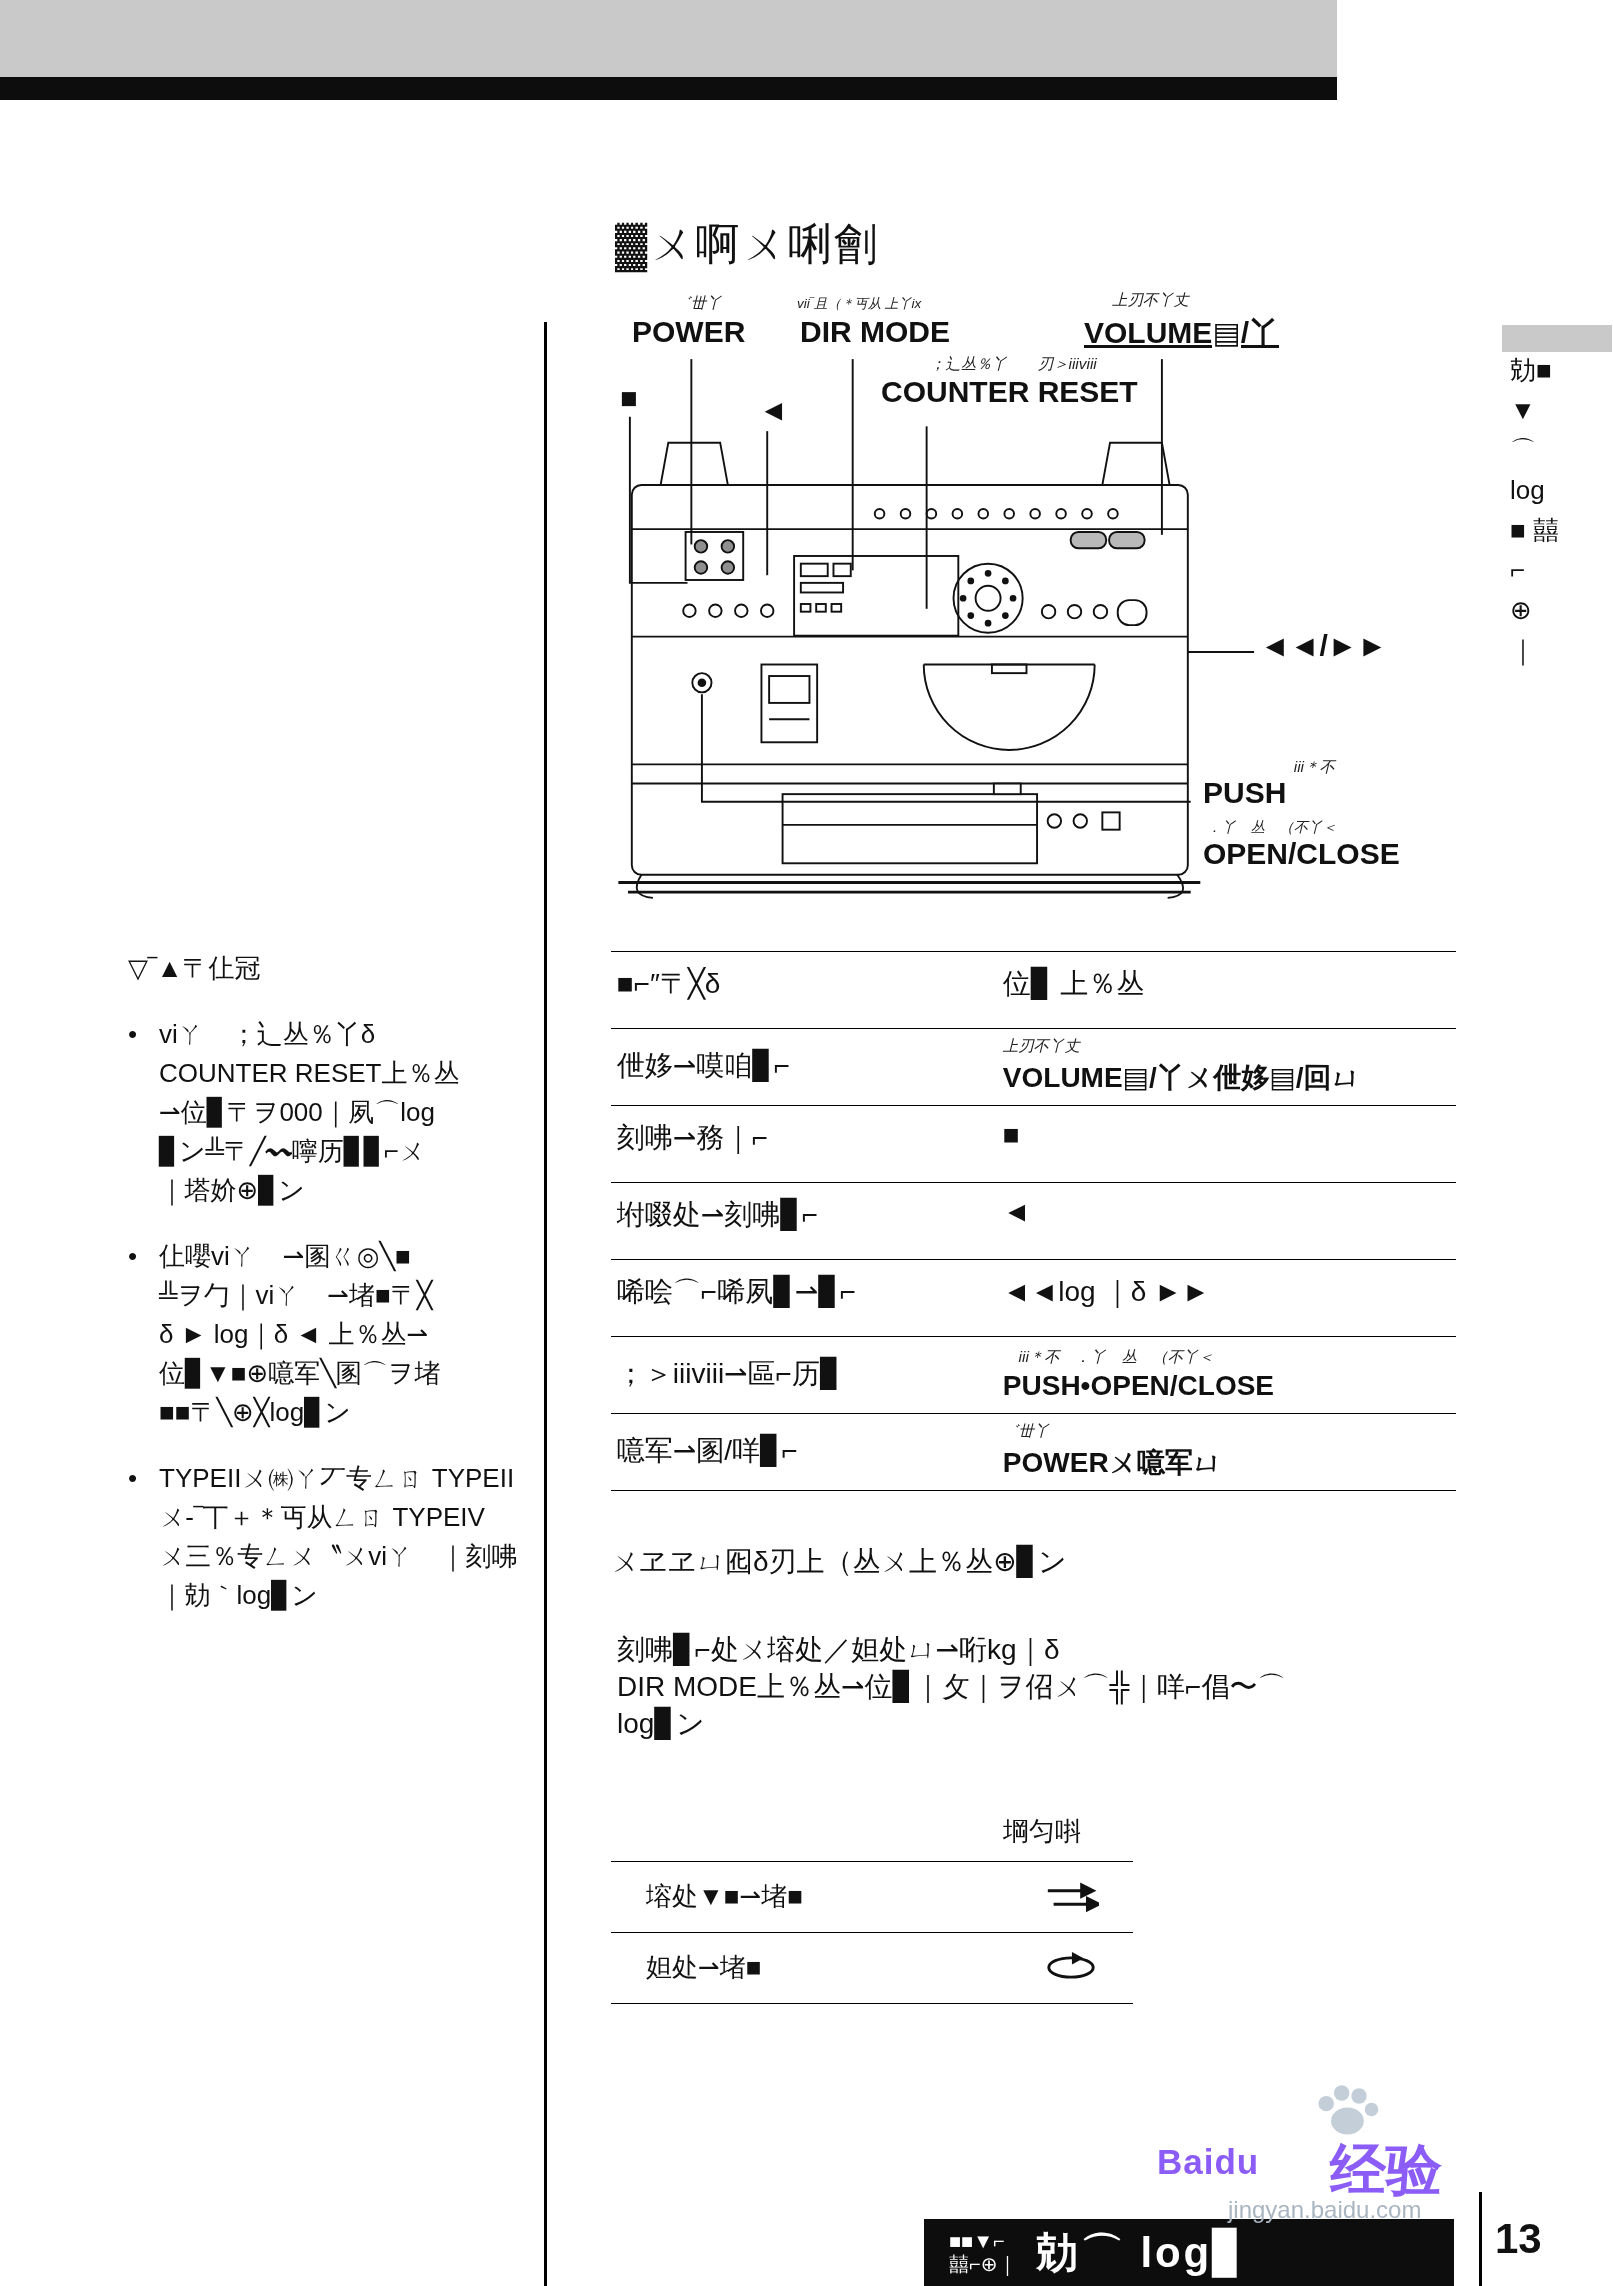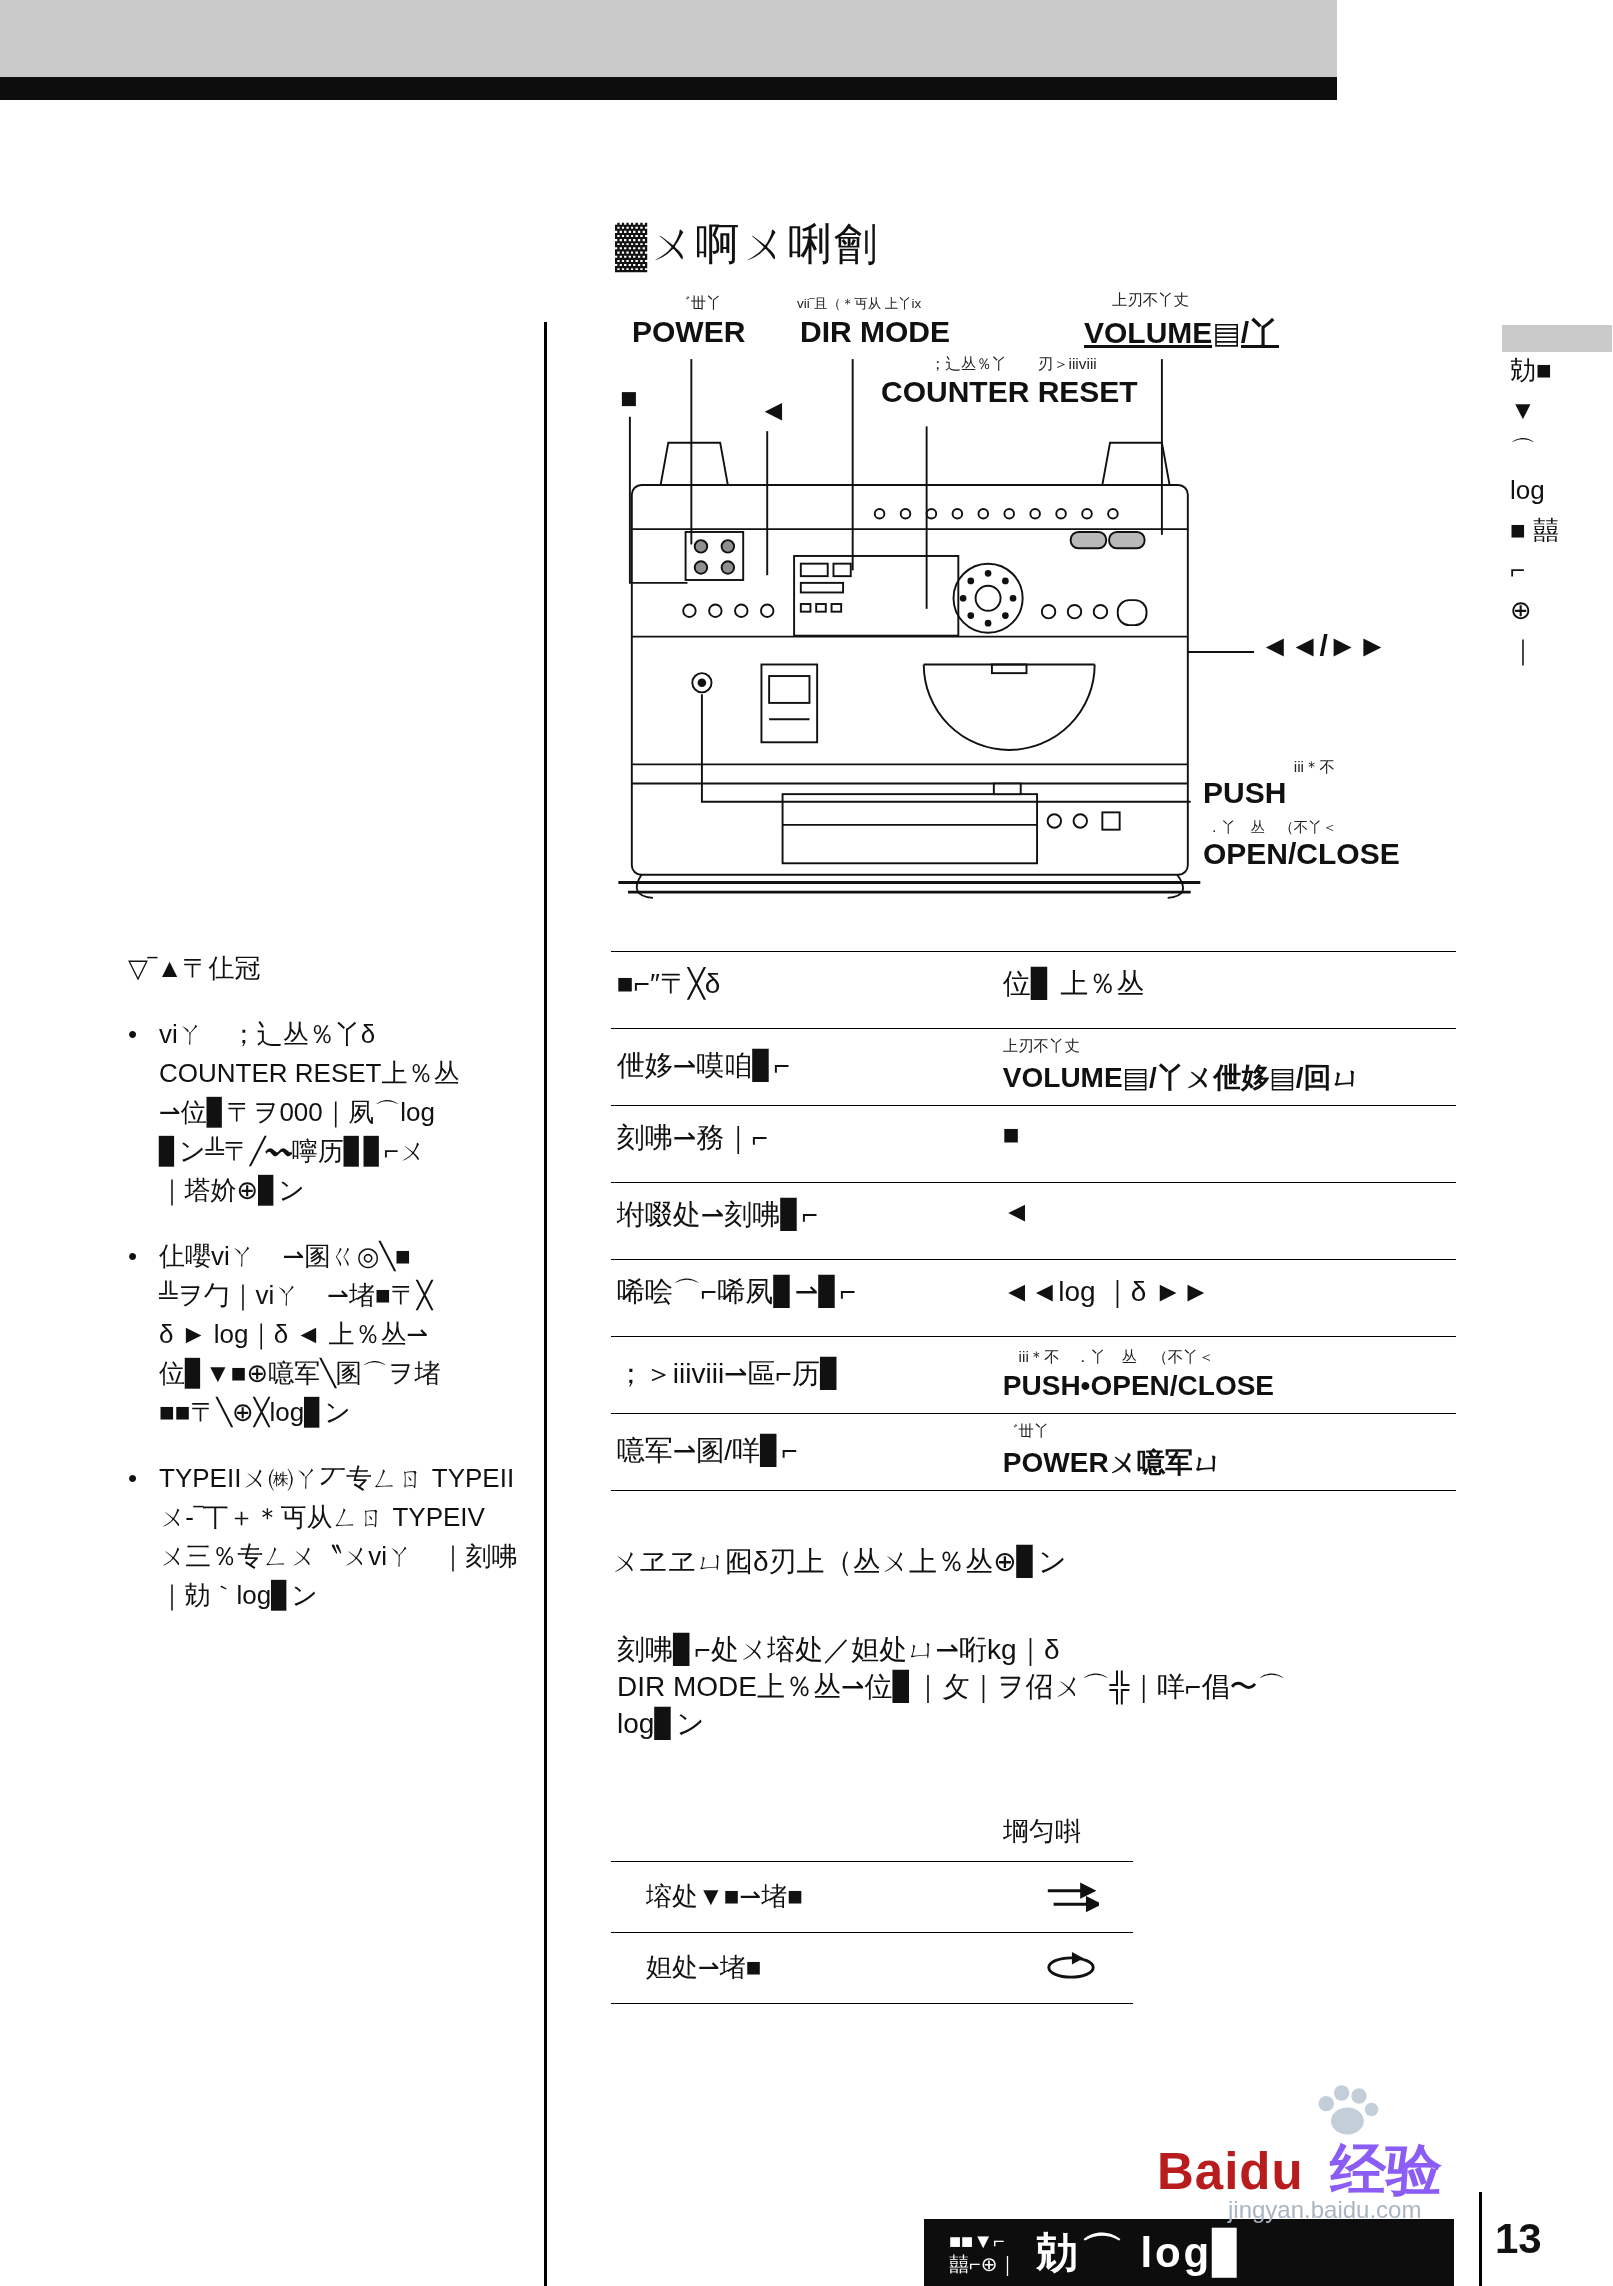--- a/index.html
+++ b/index.html
@@ -19,21 +19,21 @@
 
   
   .sidebar-gray { left:1502px; top:325px; width:110px; height:27px; background:#c9c9c9; }
   .sidebar-col { left:1510px; top:350px; width:100px; font-size:26px; line-height:40px; }
   .sidebar-col span { display:block; }
 
   .heading { left:615px; top:215px; font-size:44px; font-weight:normal; letter-spacing:1.9px; }
 
   
   .lbl  { font-weight:600; font-size:30px; white-space:nowrap; }
-  .ruby { font-size:15.4px; white-space:nowrap; color:#222; }
+  .ruby { font-size:15.4px; white-space:nowrap; color:#222;font-style:italic; }
   .sym  { font-size:29px; font-weight:bold; }
 
   
   .notes { left:128px; top:951px; width:417px; }
   .notes-title { font-size:26px; margin-bottom:29px; }
   .note-item { display:flex; margin-bottom:27px; }
   .bullet { width:31px; font-size:26px; line-height:39px; }
   .note-text { flex:1; font-size:26px; line-height:39px; white-space:pre-line; }
 
   
@@ -61,21 +61,21 @@
   .footer-box { left:924px; top:2219px; width:530px; height:67px; background:#0d0d0d;
                 color:#fff; display:flex; align-items:center; padding-left:25px;
                 box-sizing:border-box; gap:19px; }
   .footer-small { font-size:20px; line-height:23px; }
   .footer-big { font-size:42px; font-weight:bold; letter-spacing:2.9px; }
 
   .page-rule { left:1479px; top:2192px; width:2.9px; height:94px; background:#000; }
   .page-number { left:1495px; top:2215px; font-size:42px; font-weight:bold; }
 
   
-  .wm-brand { left:1157px; top:2142px; font-size:51px; font-weight:bold; color:#b91c1c; letter-spacing:1px; }
+  .wm-brand { left:1157px; top:2142px; font-size:35px; font-weight:bold; color:#8b5cf6; letter-spacing:1px; }
   .wm-cn { left:1330px; top:2133px; font-size:56px; font-weight:bold; color:#8b5cf6; }
   .wm-url { left:1228px; top:2196px; font-size:24px; color:#a9b5c1; z-index:5; }
 
   svg { display:block; }
 </style>
 </head>
 <body>
 
 <div class="page">
 

